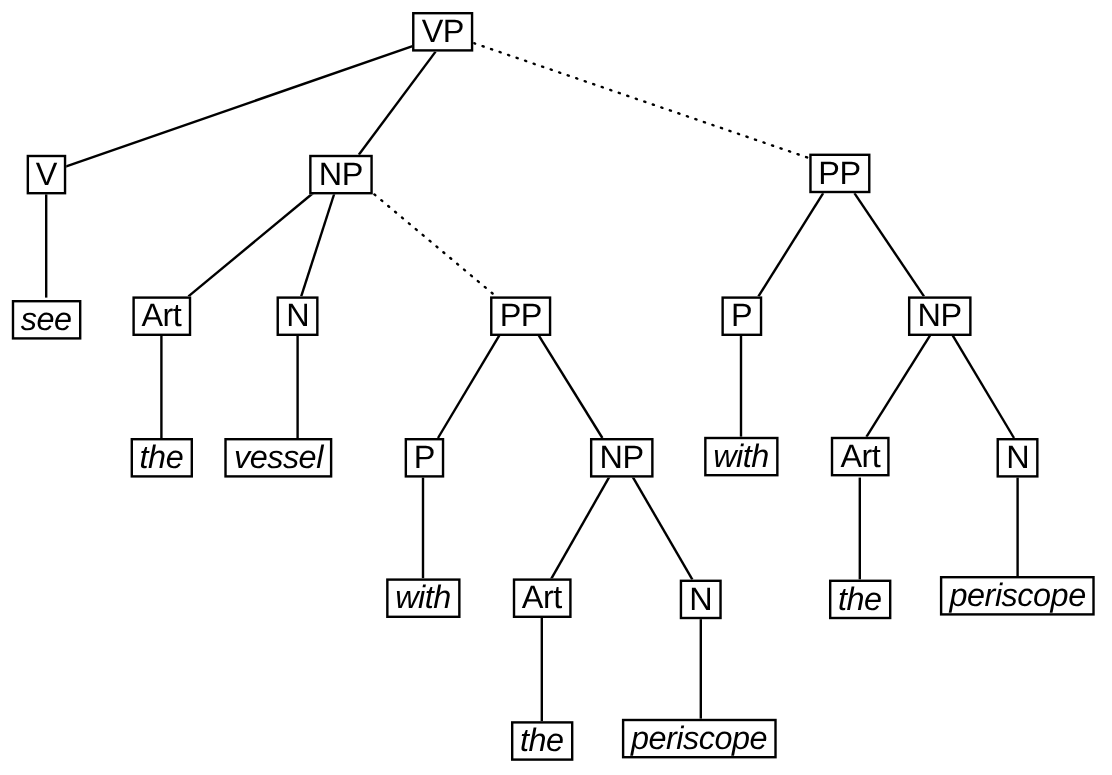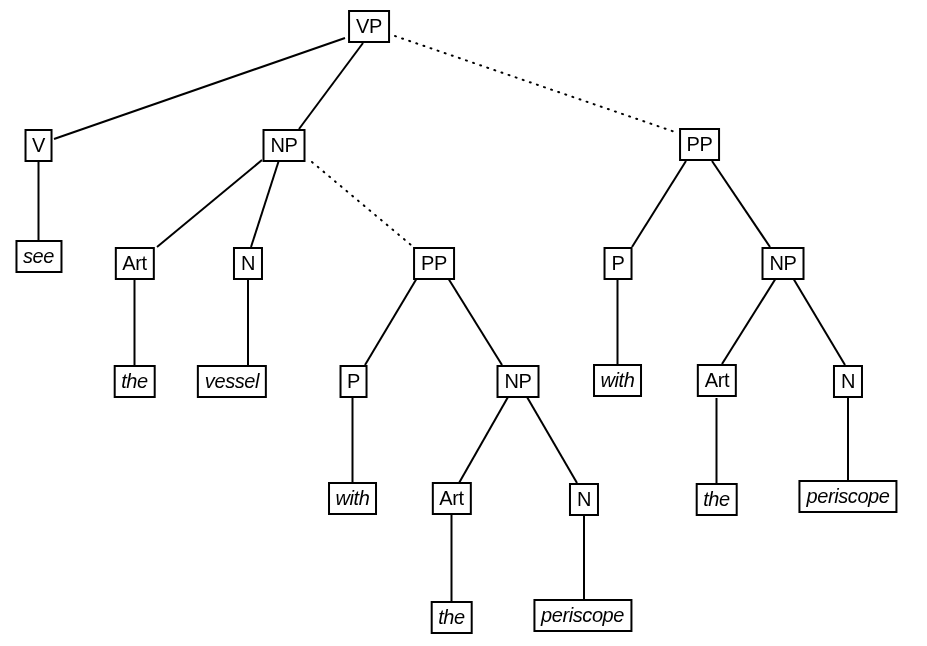--- a/index.html
+++ b/index.html
@@ -22,21 +22,21 @@
     width: 927px;
     height: 646px;
   }
   .node {
     position: absolute;
     transform: translateX(-50%);
     box-sizing: border-box;
     background: #ffffff;
     border: 2px solid #000000;
     color: #000000;
-    font-size: 20px;
+    font-size: 27px;
     line-height: 26px;
     letter-spacing: -0.4px;
     padding: 1px 6px 2px 6px;
     white-space: nowrap;
     text-align: right;
   }
   .node.leaf {
     font-style: italic;
   }
 </style>
@@ -67,21 +67,21 @@
       <line x1="776" y1="278" x2="722" y2="364" stroke="#000000" stroke-width="2"></line>
       <line x1="793" y1="278" x2="845" y2="365" stroke="#000000" stroke-width="2"></line>
       <line x1="716.5" y1="398" x2="716.5" y2="483" stroke="#000000" stroke-width="2"></line>
       <line x1="848" y1="397" x2="848" y2="480" stroke="#000000" stroke-width="2"></line>
     </svg>
   <div id="nodes-layer">
       <div class="node" style="left: 369px; top: 10px;">VP</div>
       <div class="node" style="left: 38.5px; top: 129px;">V</div>
       <div class="node" style="left: 284px; top: 129px;">NP</div>
       <div class="node" style="left: 699.5px; top: 128px;">PP</div>
-      <div class="node leaf" style="left: 38.5px; top: 240px;">see</div>
+      <div class="node leaf" style="left: 38.5px; top: 250px;">see</div>
       <div class="node" style="left: 134.5px; top: 247px;">Art</div>
       <div class="node" style="left: 248px; top: 247px;">N</div>
       <div class="node" style="left: 434px; top: 247px;">PP</div>
       <div class="node" style="left: 618px; top: 247px;">P</div>
       <div class="node" style="left: 783px; top: 247px;">NP</div>
       <div class="node leaf" style="left: 134.5px; top: 365px;">the</div>
       <div class="node leaf" style="left: 232px; top: 365px;">vessel</div>
       <div class="node" style="left: 353.5px; top: 365px;">P</div>
       <div class="node" style="left: 518px; top: 365px;">NP</div>
       <div class="node leaf" style="left: 617.5px; top: 364px;">with</div>

